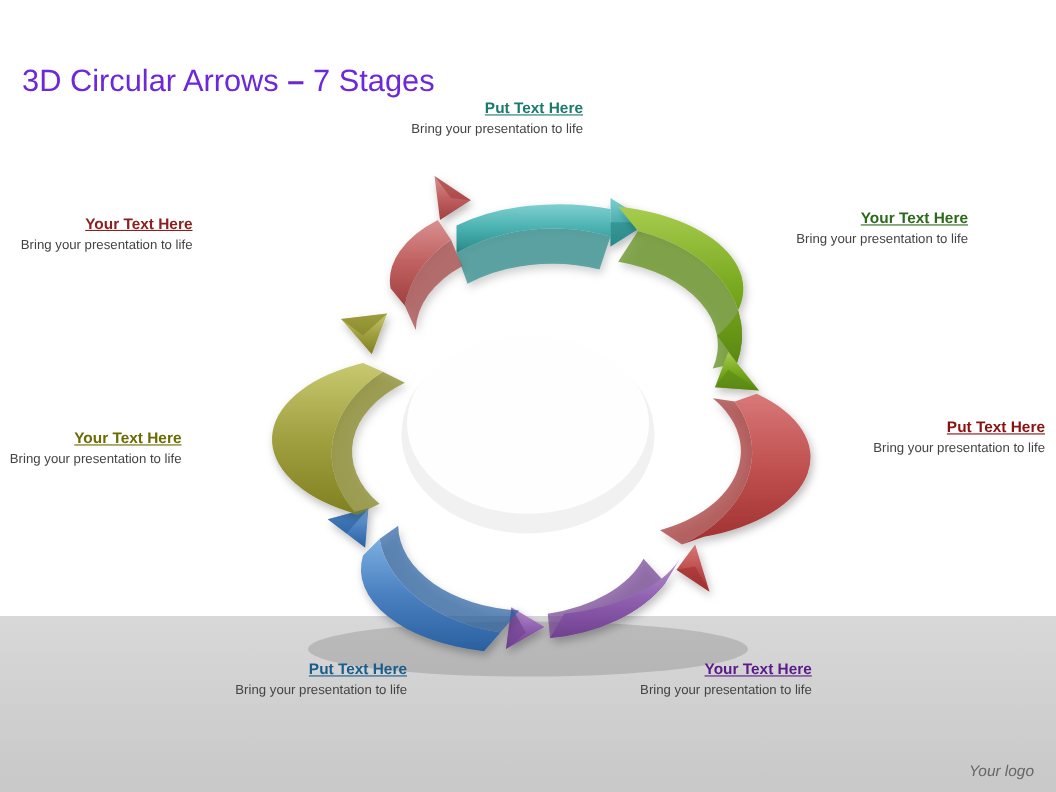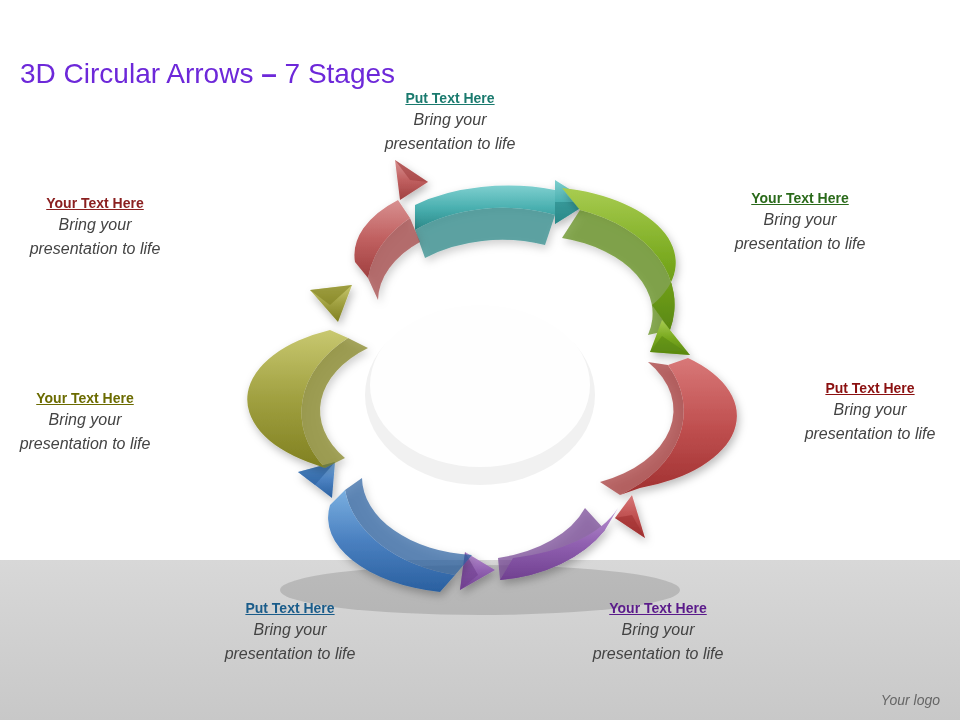--- a/index.html
+++ b/index.html
@@ -47,43 +47,42 @@
 
     
     .diagram-svg {
       width: 560px;
       height: 560px;
     }
 
     
     .label-box {
       position: absolute;
-      text-align: center;
+      text-align: right;
     }
     .label-box .label-title {
       font-size: 14px;
       font-weight: bold;
       color: #7B3F00;
       text-decoration: underline;
       cursor: pointer;
     }
     .label-box .label-title.teal { color: #1a7a6e; }
     .label-box .label-title.red { color: #8B2020; }
     .label-box .label-title.olive { color: #6B6B00; }
     .label-box .label-title.blue-label { color: #1a5c8a; }
     .label-box .label-title.purple { color: #5a1a8a; }
     .label-box .label-title.green { color: #2a6a1a; }
     .label-box .label-title.darkred { color: #8B1010; }
 
     .label-box .label-sub {
-      font-size: 16px;
+      font-size: 12px;
       color: #444;
       line-height: 1.5;
       margin-top: 2px;
-      font-style: italic;
     }
 
     
     .logo {
       position: absolute;
       bottom: 12px;
       right: 20px;
       font-size: 14px;
       color: #666;
       font-style: italic;

